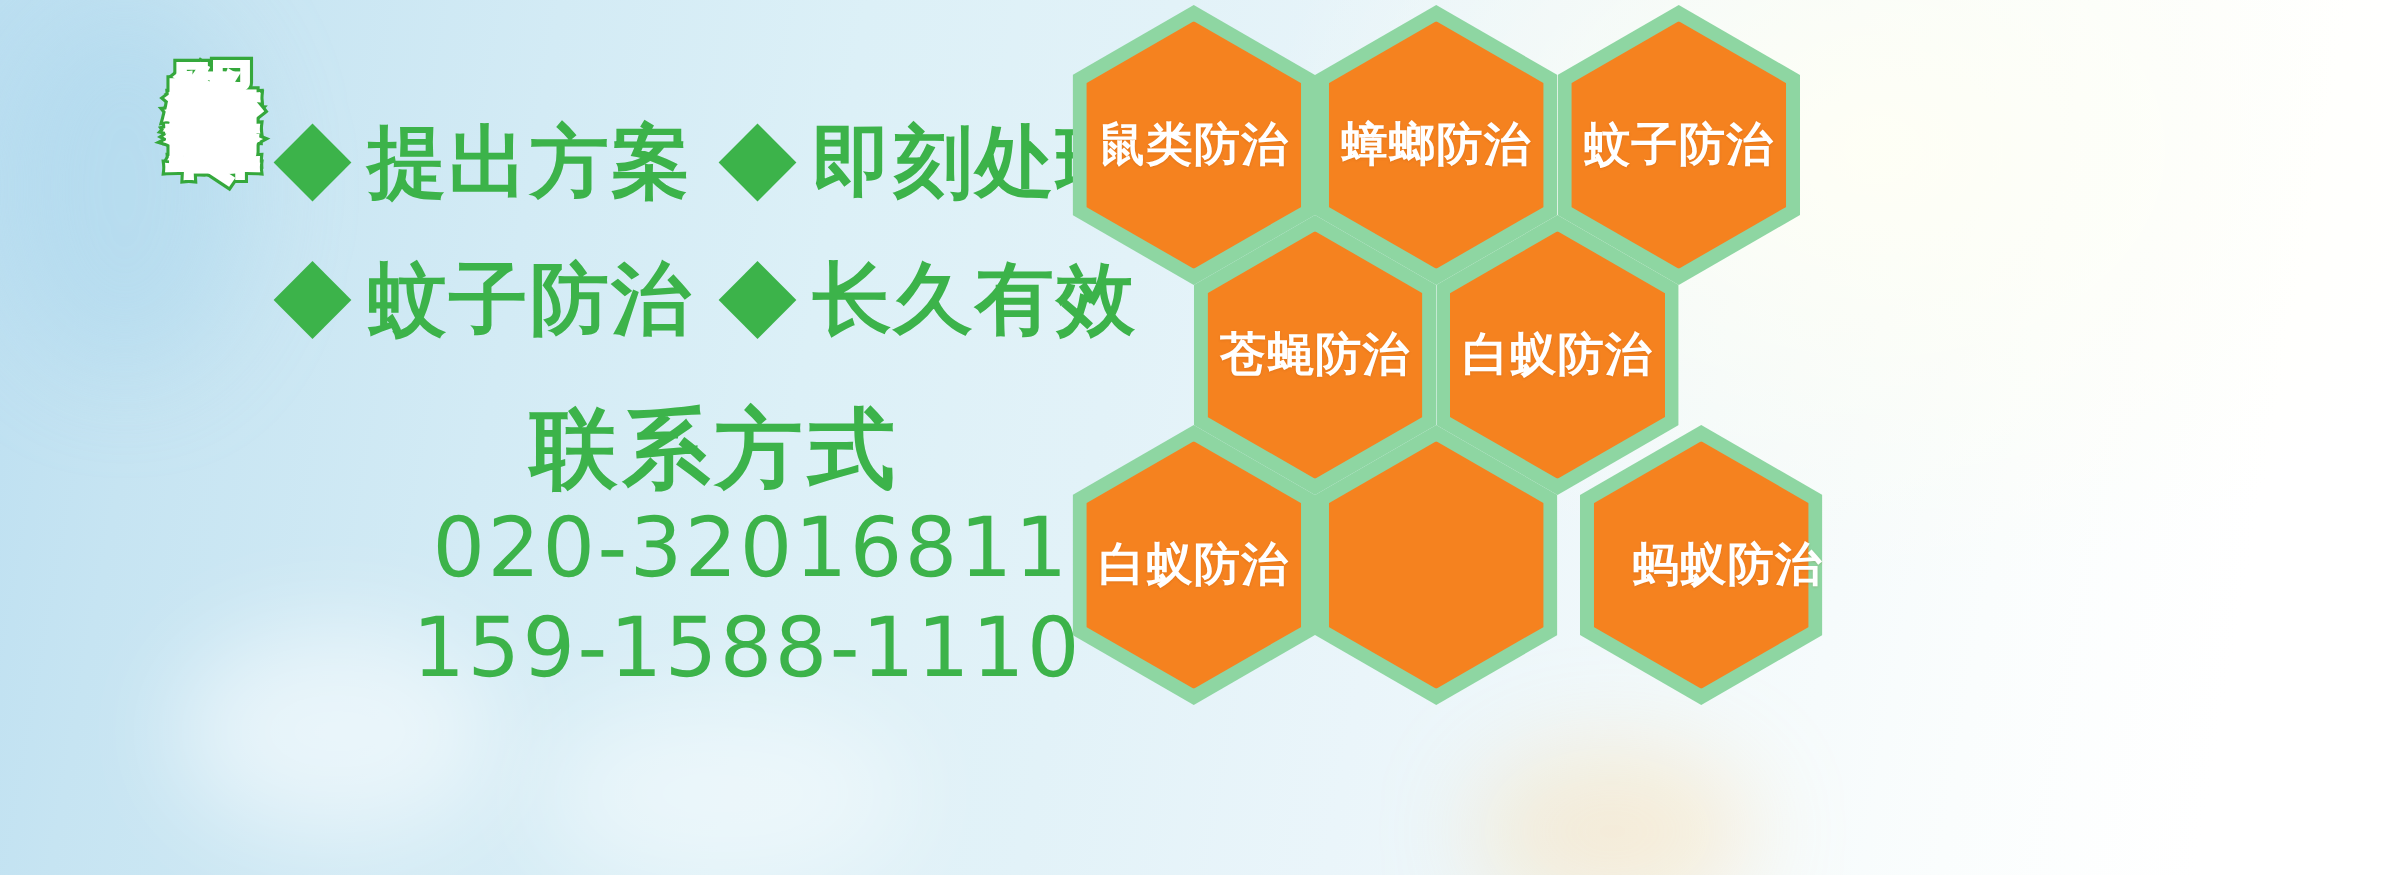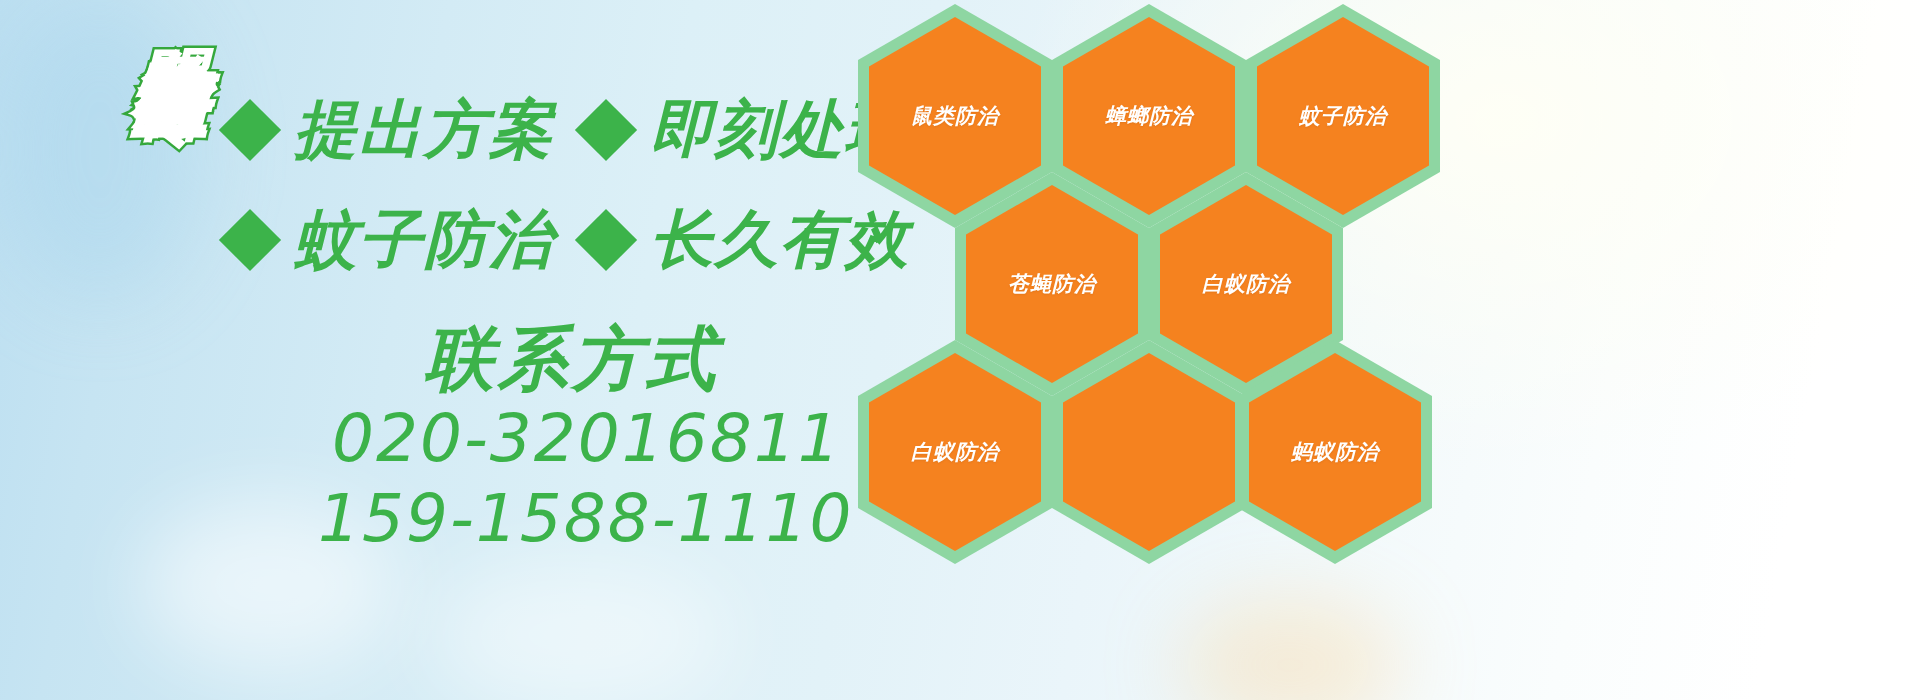--- a/index.html
+++ b/index.html
@@ -16,21 +16,20 @@
         #bcdff1 0%,
         #c6e4f2 8%,
         #d3ebf5 22%,
         #dcf0f7 34%,
         #e2f2f8 46%,
         #eaf5fa 58%,
         #f2f9fb 70%,
         #fafdfd 82%,
         #ffffff 92%,
         #ffffff 100%);
-    font-style: italic;
   }
   
   .bg-blob{position:absolute;border-radius:50%;filter:blur(40px);pointer-events:none;}
   .blob-a{left:140px;top:500px;width:260px;height:170px;background:rgba(255,255,255,0.55);}
   .blob-b{left:430px;top:560px;width:300px;height:150px;background:rgba(255,255,255,0.45);}
   .blob-c{left:1180px;top:600px;width:220px;height:130px;background:rgba(255,200,120,0.28);}
   .blob-d{left:0px;top:0px;width:200px;height:300px;background:rgba(160,210,235,0.35);}
 
   
   #vertical-title{
@@ -81,22 +80,22 @@
     white-space:nowrap;
   }
   .phone{
     position:absolute;
     font-size:66px;
     color:#3cb34a;
     letter-spacing:2px;
     font-family:"DejaVu Sans","Liberation Sans",sans-serif;
     white-space:nowrap;
   }
-  #phone-1{left:332px;top:400px;text-align:center;}
-  #phone-2{left:318px;top:480px;}
+  #phone-1{left:346px;top:400px;text-align:center;}
+  #phone-2{left:330px;top:480px;}
 
   
   #honeycomb{position:absolute;left:856px;top:-14px;width:620px;height:740px;}
   .hex{
     position:absolute;
     width:194px;height:224px;
     display:flex;align-items:center;justify-content:center;
   }
   .hex .shape{
     position:absolute;inset:0;
@@ -106,21 +105,21 @@
   }
   .hex .inner{
     position:absolute;left:11px;top:13px;right:11px;bottom:13px;
     background:#F5821F;
     -webkit-clip-path:polygon(50% 0%,100% 25%,100% 75%,50% 100%,0% 75%,0% 25%);
     clip-path:polygon(50% 0%,100% 25%,100% 75%,50% 100%,0% 75%,0% 25%);
   }
   .hex .hex-label{
     position:relative;z-index:3;
     color:#ffffff;
-    font-size:21px;
+    font-size:37px;
     font-weight:bold;
     letter-spacing:1px;
     white-space:nowrap;
     font-family:"DejaVu Sans","Liberation Sans",sans-serif;
     text-shadow:0 1px 2px rgba(150,70,0,0.18);
   }
 </style>
 </head>
 <body>
 
@@ -197,20 +196,20 @@
       <span class="shape"></span>
       <span class="inner"></span>
       <span class="hex-label">白蚁防治</span>
     </div>
 
     <div class="hex" style="left:196px;top:354px;">
       <span class="shape"></span>
       <span class="inner"></span>
     </div>
 
-    <div class="hex" style="left:382px;top:354px;">
+    <div class="hex" style="left:408px;top:354px;justify-content:flex-end;">
       <span class="shape"></span>
       <span class="inner"></span>
       <span class="hex-label">蚂蚁防治</span>
     </div>
 
   </div>
 </div>
 
 </body></html>

